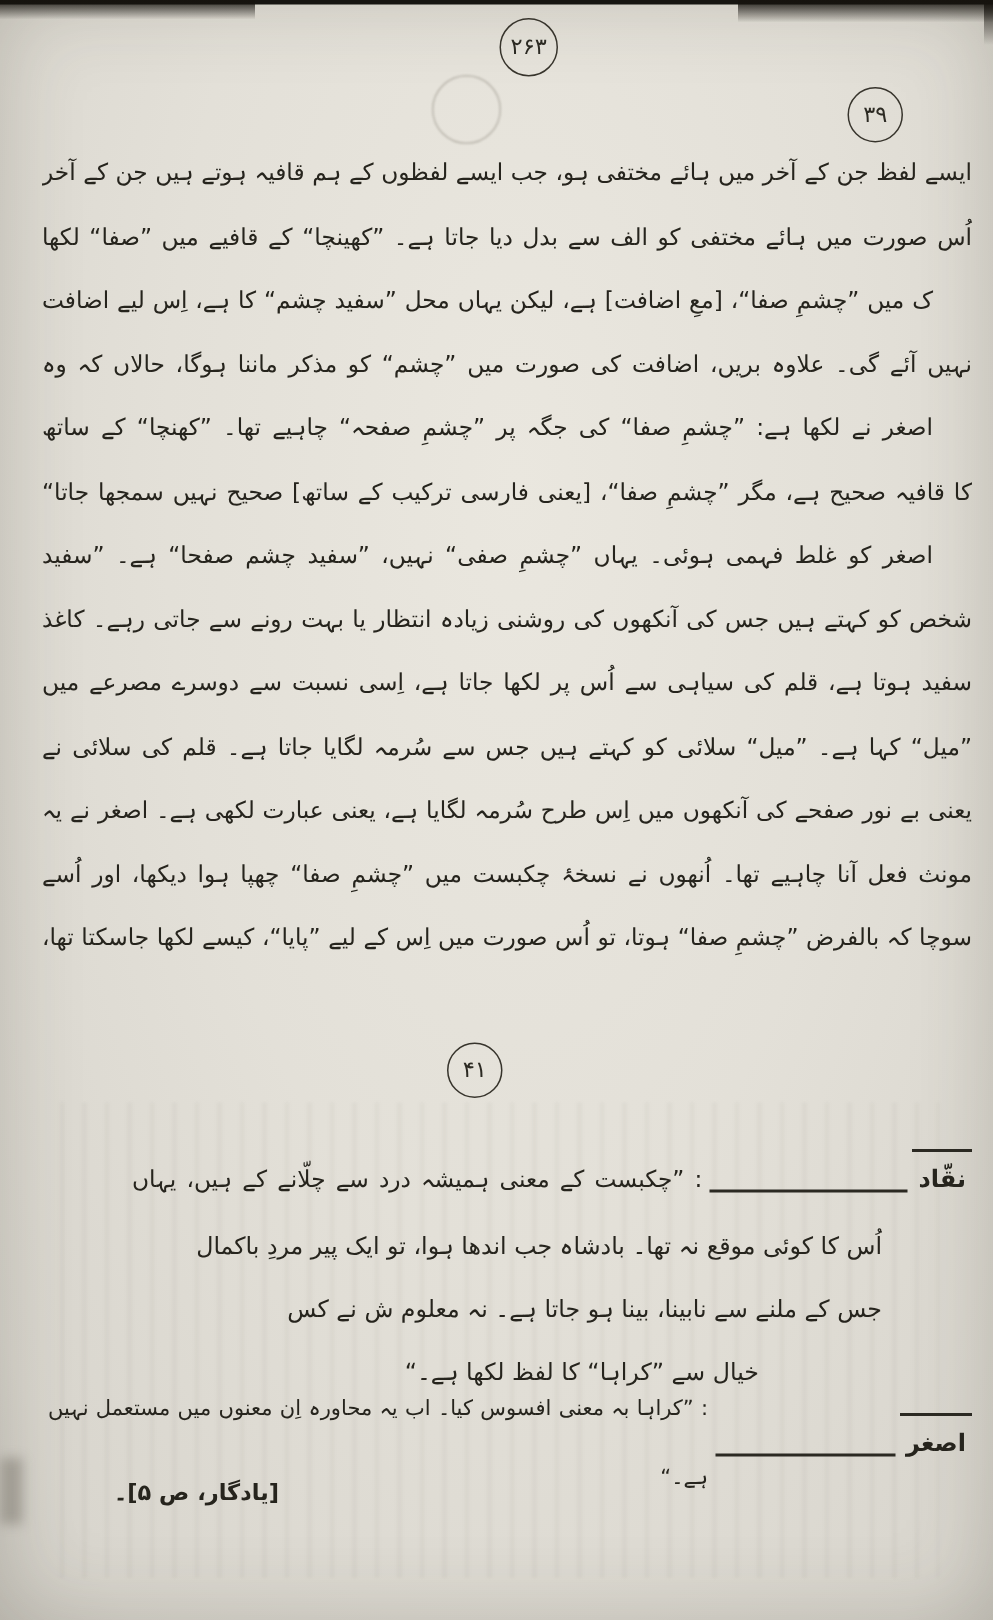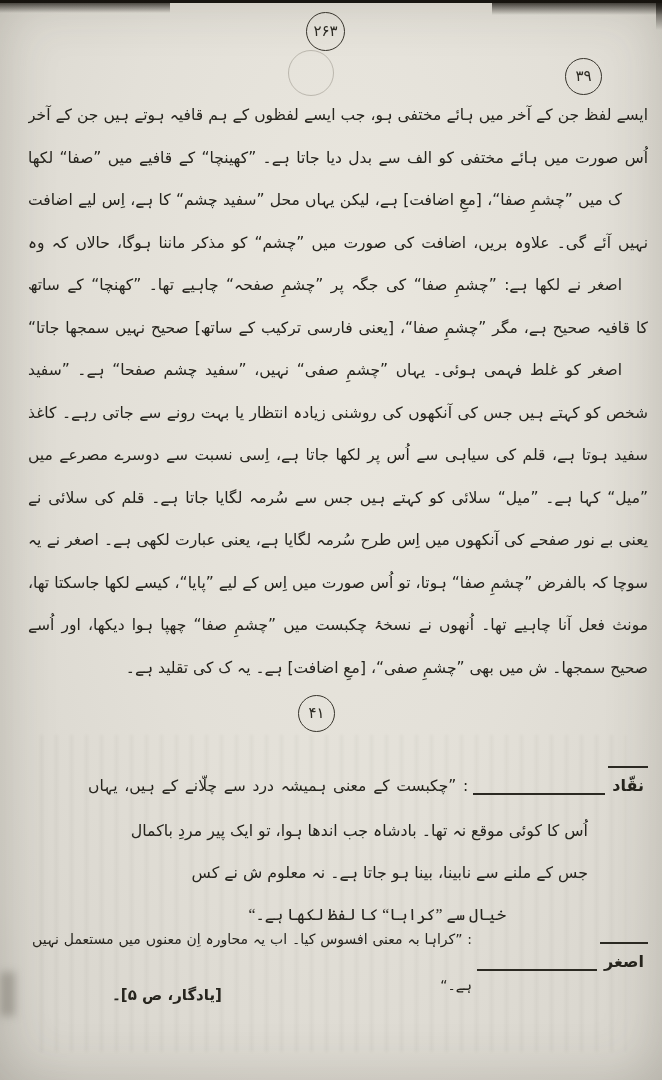--- a/index.html
+++ b/index.html
@@ -26,21 +26,21 @@
     border:1.3px solid rgba(95,90,78,.32);filter:blur(.6px);}
   .bleed{position:absolute;top:735px;left:40px;right:36px;bottom:28px;
     background:repeating-linear-gradient(90deg,rgba(115,110,98,.055) 0 3px,transparent 3px 15px);
     filter:blur(1.2px);}
   .smudge{position:absolute;top:972px;left:0;width:15px;height:44px;
     background:rgba(100,95,83,.38);filter:blur(4px);}
 
   
   .circle{position:absolute;border:1.6px solid #37342c;border-radius:50%;
     text-align:center;font-size:15px;color:#2c2a23;background:transparent;}
-  .circle.pg{top:12px;left:306px;width:37px;height:37px;line-height:37px;}
+  .circle.pg{top:12px;left:333px;width:37px;height:37px;line-height:37px;}
   .circle.item{top:58px;right:60px;width:35px;height:35px;line-height:35px;}
   .circle.sect{top:695px;left:298px;width:35px;height:35px;line-height:35px;}
 
   
   .text-main{position:absolute;top:94px;right:14px;left:28px;direction:rtl;font-size:15.5px;}
   .line{height:42.5px;line-height:42.5px;text-align:justify;text-align-last:justify;
     overflow:hidden;letter-spacing:0;}
   .line.short{text-align:right;text-align-last:right;}
   .line.indent{padding-right:26px;}
 
@@ -53,24 +53,24 @@
   .headword::before{content:"";position:absolute;top:3px;right:-2px;left:-2px;height:1.6px;background:#2b2922;}
   .entry-rule{height:1.6px;background:#2b2922;margin:0 5px;transform:translateY(8px);flex:none;}
   .entry-rule.naq{width:132px;}
   .entry-rule.asg{width:120px;}
   .entry-quote{flex:1;font-size:15.5px;line-height:46px;text-align:justify;text-align-last:justify;overflow:hidden;}
   .entry-row.asghar .entry-quote{font-size:14px;text-align-last:justify;}
 
   .entry-body{position:absolute;top:810px;right:74px;left:66px;direction:rtl;
     font-size:15.8px;text-align:right;}
   .entry-body .bline{height:42px;line-height:42px;overflow:hidden;}
-  .entry-body .bline.inset{padding-right:82px;font-family:Liberation Serif, serif;}
+  .entry-body .bline.inset{padding-right:82px;}
 
   .citation{position:absolute;top:986px;left:76px;direction:rtl;font-size:15px;
-    font-weight:700;color:#26241d;margin-left:36px;}
+    font-weight:700;color:#26241d;}
 </style>
 </head>
 <body>
 
 <div class="page">
 
   <div class="top-edge"></div>
   <div class="corner-tl"></div>
   <div class="corner-tr"></div>
   <div class="edge-tr-side"></div>
@@ -100,23 +100,22 @@
     <div>
       <div class="line indent">اصغر نے لکھا ہے: ”چشمِ صفا“ کی جگہ پر ”چشمِ صفحہ“ چاہیے تھا۔ ”کھنچا“ کے ساتھ ”صفا“</div>
       <div class="line">کا قافیہ صحیح ہے، مگر ”چشمِ صفا“، [یعنی فارسی ترکیب کے ساتھ] صحیح نہیں سمجھا جاتا“ [یادگار، ص ۵]۔</div>
     </div>
     <div>
       <div class="line indent">اصغر کو غلط فہمی ہوئی۔ یہاں ”چشمِ صفی“ نہیں، ”سفید چشم صفحا“ ہے۔ ”سفید چشم“، ایسے</div>
       <div class="line">شخص کو کہتے ہیں جس کی آنکھوں کی روشنی زیادہ انتظار یا بہت رونے سے جاتی رہے۔ کاغذ کا صفحہ</div>
       <div class="line">سفید ہوتا ہے، قلم کی سیاہی سے اُس پر لکھا جاتا ہے، اِسی نسبت سے دوسرے مصرعے میں قلم کو</div>
       <div class="line">”میل“ کہا ہے۔ ”میل“ سلائی کو کہتے ہیں جس سے سُرمہ لگایا جاتا ہے۔ قلم کی سلائی نے سفید</div>
       <div class="line">یعنی بے نور صفحے کی آنکھوں میں اِس طرح سُرمہ لگایا ہے، یعنی عبارت لکھی ہے۔ اصغر نے یہ بھی نہیں</div>
+      <div class="line">مونث فعل آنا چاہیے تھا۔ اُنھوں نے نسخۂ چکبست میں ”چشمِ صفا“ چھپا ہوا دیکھا، اور اُسے</div>
       <div class="line">سوچا کہ بالفرض ”چشمِ صفا“ ہوتا، تو اُس صورت میں اِس کے لیے ”پایا“، کیسے لکھا جاسکتا تھا،</div>
-      <div class="line">مونث فعل آنا چاہیے تھا۔ اُنھوں نے نسخۂ چکبست میں ”چشمِ صفا“ چھپا ہوا دیکھا، اور اُسے</div>
-      <div class="line short">صحیح سمجھا۔ ش میں بھی ”چشمِ صفی“، [معِ اضافت] ہے۔ یہ ک کی تقلید ہے۔</div>
     </div>
   </div>
 
   <div class="entry-row naqqad">
     <span class="headword">نقّاد</span>
     <span class="entry-rule naq"></span>
     <span class="entry-quote">: ”چکبست کے معنی ہمیشہ درد سے چلّانے کے ہیں، یہاں</span>
   </div>
   <div class="entry-body">
     <div class="bline">اُس کا کوئی موقع نہ تھا۔ بادشاہ جب اندھا ہوا، تو ایک پیر مردِ باکمال</div>

